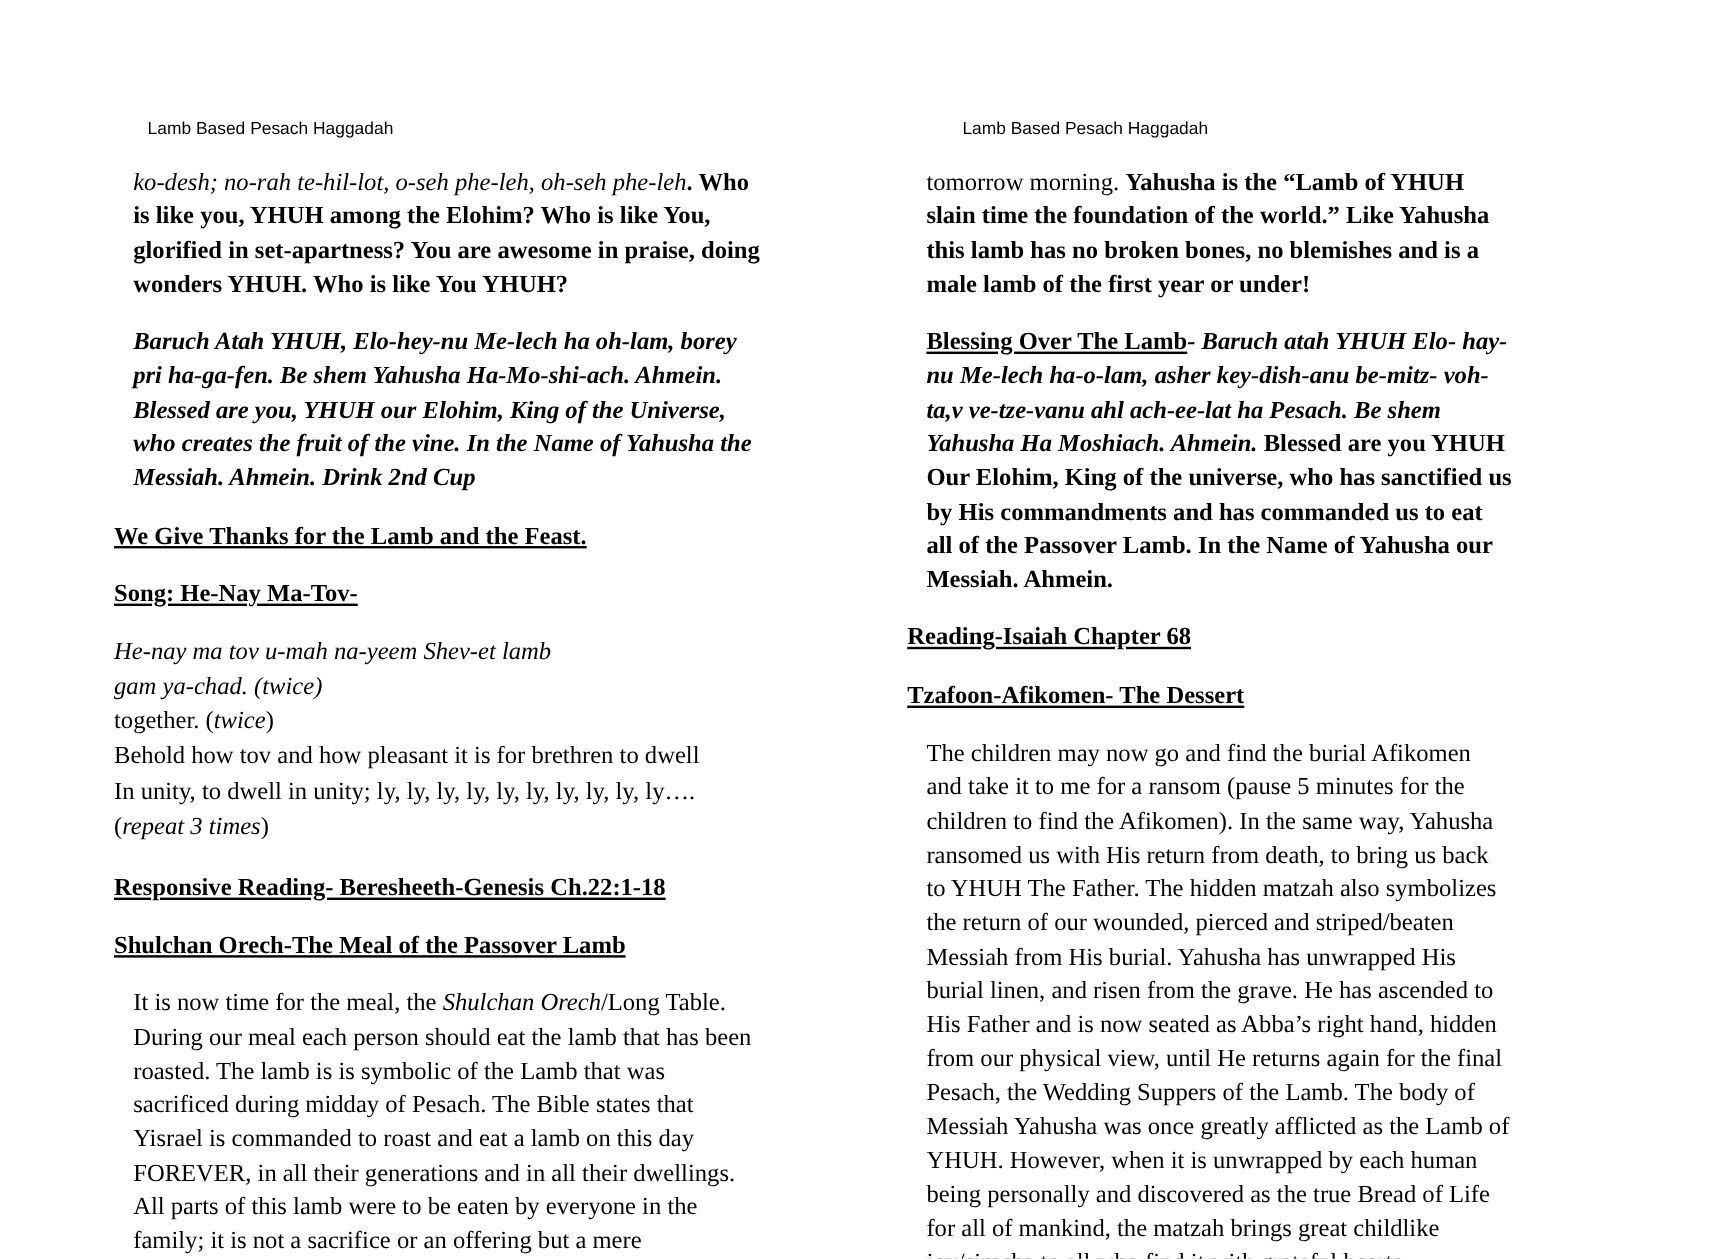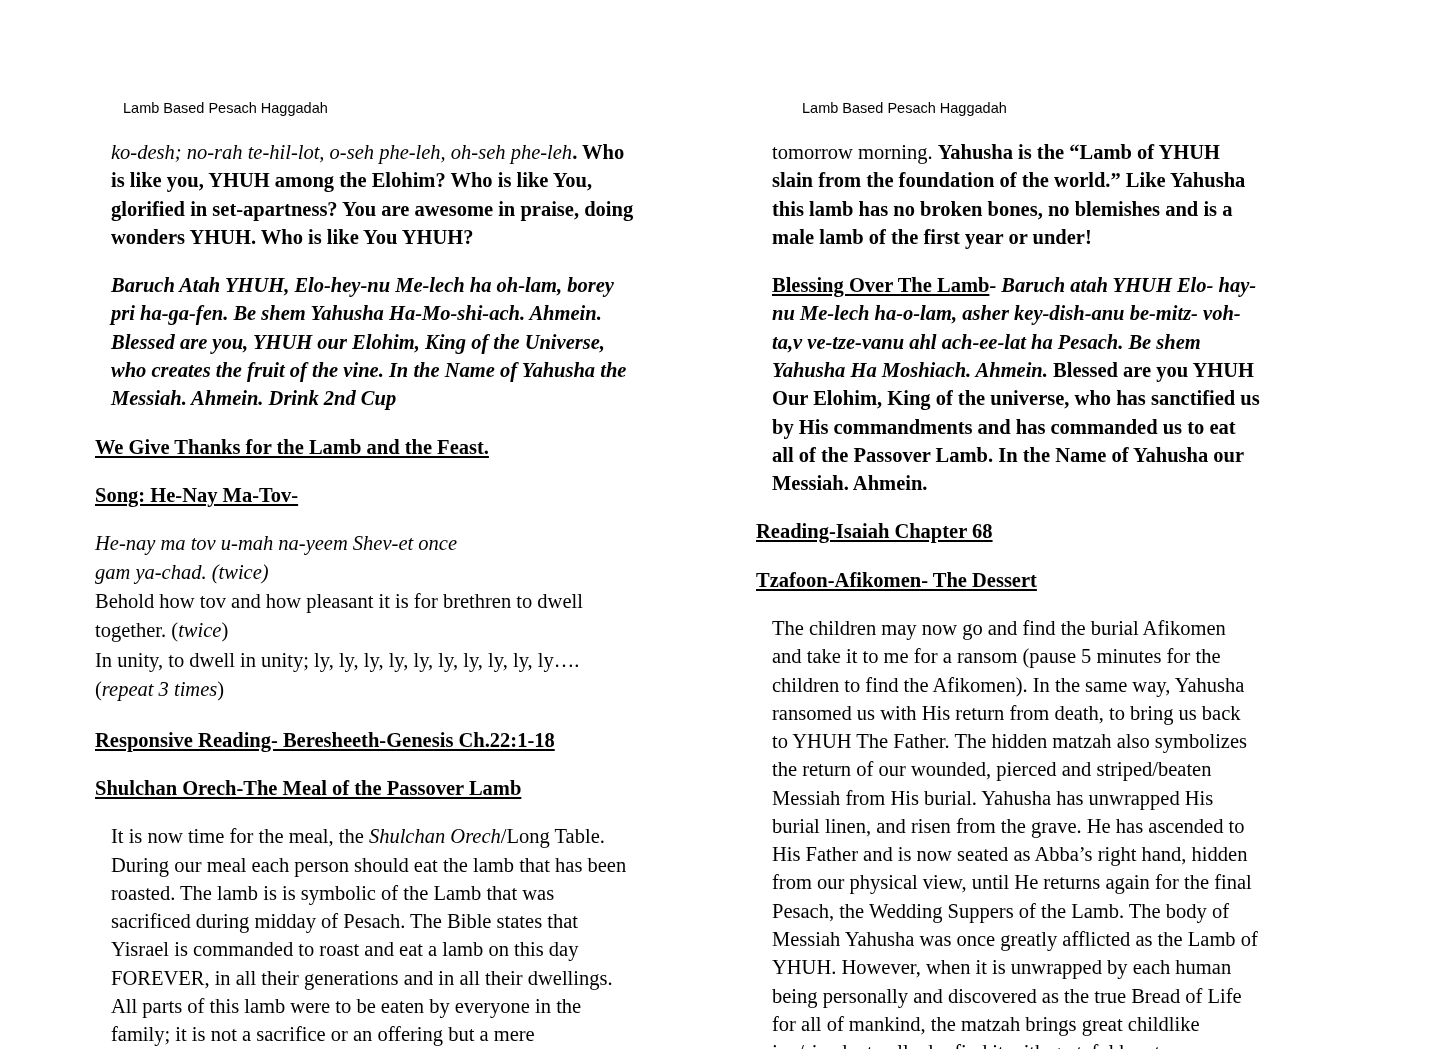--- a/index.html
+++ b/index.html
@@ -72,30 +72,30 @@
         </p>
 
         <p class="bi">Baruch Atah YHUH, Elo-hey-nu Me-lech ha oh-lam, borey pri ha-ga-fen. Be shem Yahusha Ha-Mo-shi-ach. Ahmein.  Blessed are you, YHUH our Elohim, King of the Universe, who creates the fruit of the vine. In the  Name of Yahusha the Messiah. Ahmein. Drink 2nd Cup</p>
 
         <p class="heading">We Give Thanks for the Lamb and the Feast.</p>
 
         <p class="heading">Song: He-Nay Ma-Tov-</p>
 
         <div class="songlines">
           <div>
-            <span class="i">He-nay ma tov u-mah na-yeem Shev-et once</span>
+            <span class="i">He-nay ma tov u-mah na-yeem Shev-et lamb</span>
           </div>
           <div>
             <span class="i">gam ya-chad. (twice)</span>
           </div>
           <div>
-            <span>Behold how tov and how pleasant it is for brethren to dwell</span>
+            <span>together. (</span><span class="i">twice</span><span>)</span>
           </div>
           <div>
-            <span>together. (</span><span class="i">twice</span><span>)</span>
+            <span>Behold how tov and how pleasant it is for brethren to dwell</span>
           </div>
           <div>
             <span>In unity, to dwell in unity; ly, ly, ly, ly, ly, ly, ly, ly, ly, ly….</span>
           </div>
           <div>
             <span>(</span><span class="i">repeat 3 times</span><span>)</span>
           </div>
         </div>
 
         <p class="heading">Responsive Reading- Beresheeth-Genesis Ch.22:1-18</p>
@@ -111,21 +111,21 @@
     </div>
   </div>
 
   <div class="page right">
     <div class="running-head">Lamb Based Pesach Haggadah</div>
 
     <div class="col-inner">
       <div class="body-col">
 
         <p>
-          <span>tomorrow morning. </span><span class="b">Yahusha is the “Lamb of YHUH slain from the foundation of the world.” Like Yahusha this lamb has no broken bones, no blemishes and is a male lamb of the first year or under!</span>
+          <span>tomorrow morning. </span><span class="b">Yahusha is the “Lamb of YHUH slain time the foundation of the world.” Like Yahusha this lamb has no broken bones, no blemishes and is a male lamb of the first year or under!</span>
         </p>
 
         <p>
           <span class="b u">Blessing Over The Lamb</span><span class="bi">- Baruch atah YHUH Elo- hay-nu Me-lech ha-o-lam, asher key-dish-anu be-mitz- voh-ta,v ve-tze-vanu ahl ach-ee-lat ha Pesach. Be shem Yahusha Ha Moshiach. Ahmein.</span><span class="b"> Blessed are you YHUH Our Elohim, King of the universe, who has sanctified us by His commandments and has commanded us to eat all of the Passover Lamb. In the Name of Yahusha our Messiah. Ahmein.</span>
         </p>
 
 
         <p class="heading">Reading-Isaiah Chapter 68</p>
 
         <p class="heading">Tzafoon-Afikomen- The Dessert</p>

